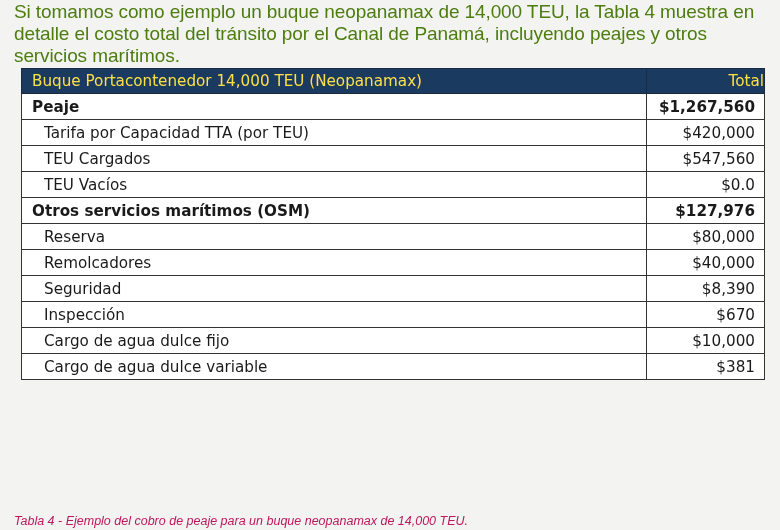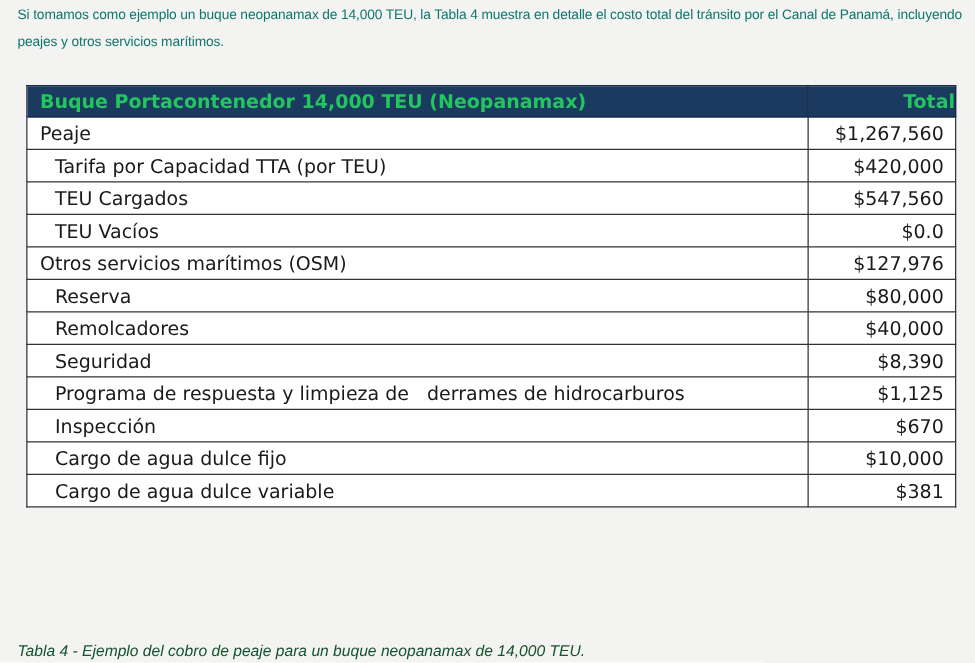--- a/index.html
+++ b/index.html
@@ -5,56 +5,56 @@
   html, body { margin: 0; padding: 0; }
   body {
     width: 780px; height: 530px; overflow: hidden;
     background: #f3f3f1;
     font-family: "Liberation Sans", "DejaVu Sans", sans-serif;
     color: #1c1c1c;
     position: relative;
   }
   .intro {
     position: absolute; left: 14px; top: 1px; width: 760px;
-    font-size: 11px; line-height: 22px; color: #0f766e;
+    font-size: 19px; line-height: 22px; color: #4d7c0f;
     letter-spacing: -0.1px;
   }
   .tbl-wrap {
     position: absolute; left: 21px; top: 68px;
   }
   table {
     border-collapse: collapse;
     background: #ffffff;
     font-family: "DejaVu Sans", sans-serif;
     font-size: 15.2px;
     color: #1a1a1a;
   }
   th, td {
     border: 1px solid #333;
     padding: 0;
     height: 25px;
     white-space: nowrap;
   }
   th {
     background: #1b3a60;
-    color: #22c55e;
-    font-weight: bold;
+    color: #fde047;
+    font-weight: normal;
     height: 24px;
     border-color: #1b2a40;
   }
   th.c1 { text-align: left; padding-left: 10px; }
   th.c2 { text-align: right; }
   td.c1 { width: 602px; padding-left: 10px; }
   td.c2 { width: 108px; text-align: right; padding-right: 9px; border-left: 1px solid #888; }
-  tr.bold td { font-weight: normal; margin-top: 25px; }
+  tr.bold td { font-weight: bold; margin-top: 25px; }
   tr.sub td.c1 { padding-left: 22px; }
   tr.total td { border: 1.5px solid #222; }
   .caption {
     position: absolute; left: 14px; top: 514px;
-    font-size: 12.5px; font-style: italic; color: #14532d;
+    font-size: 12.5px; font-style: italic; color: #be185d;
   }
 </style>
 </head>
 <body>
 
 <div class="intro">Si tomamos como ejemplo un buque neopanamax de 14,000 TEU, la Tabla 4 muestra en detalle el costo total del tránsito por el Canal de Panamá, incluyendo peajes y otros servicios marítimos.</div>
 
 <div class="tbl-wrap">
   <table>
     <thead>
@@ -90,24 +90,20 @@
       </tr>
       <tr class="sub">
         <td class="c1">Remolcadores</td>
         <td class="c2">$40,000</td>
       </tr>
       <tr class="sub">
         <td class="c1">Seguridad</td>
         <td class="c2">$8,390</td>
       </tr>
       <tr class="sub">
-        <td class="c1" style="white-space:pre;">Programa de respuesta y limpieza de   derrames de hidrocarburos</td>
-        <td class="c2">$1,125</td>
-      </tr>
-      <tr class="sub">
         <td class="c1">Inspección</td>
         <td class="c2">$670</td>
       </tr>
       <tr class="sub">
         <td class="c1">Cargo de agua dulce fijo</td>
         <td class="c2">$10,000</td>
       </tr>
       <tr class="sub">
         <td class="c1">Cargo de agua dulce variable</td>
         <td class="c2">$381</td>

